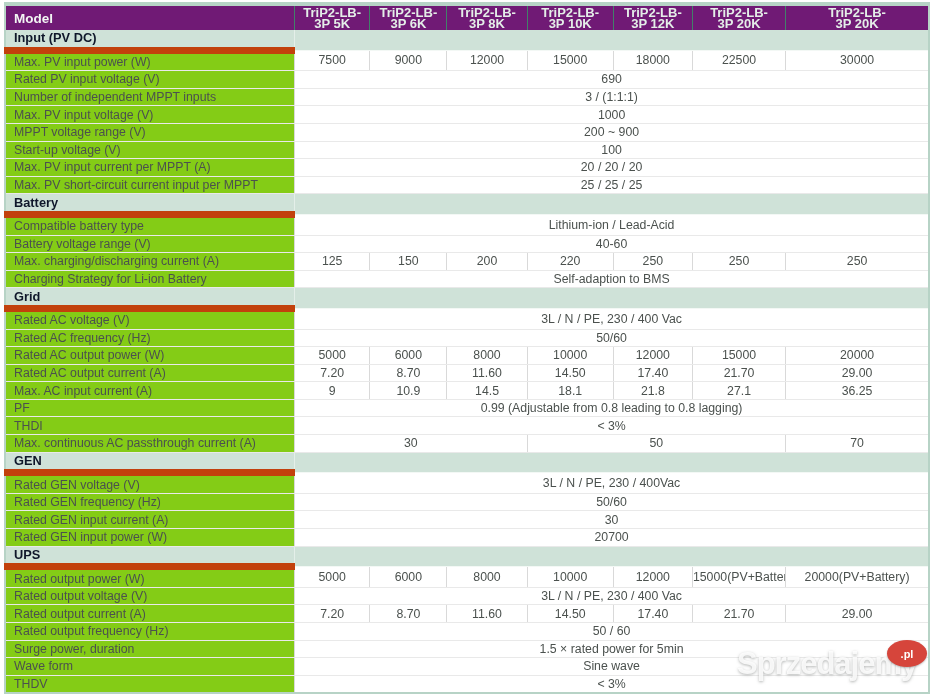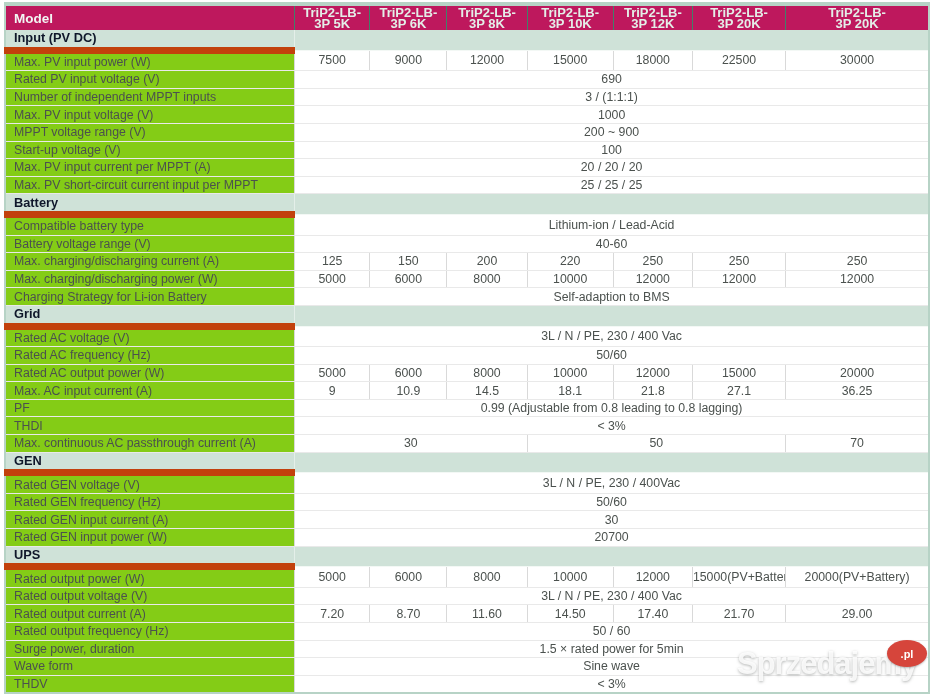--- a/index.html
+++ b/index.html
@@ -1,21 +1,21 @@
 <!DOCTYPE html>
 <html><head>
 <meta charset="utf-8">
 <style>
   html,body{margin:0;padding:0;background:#ffffff;width:934px;height:699px;overflow:hidden;
     font-family:"Liberation Sans",sans-serif;}
   .wrap{position:relative;width:934px;height:699px;overflow:hidden;}
   table{border-collapse:collapse;table-layout:fixed;width:926px;margin:2px 0 0 4px;
     border:2px solid #b7d3c6;border-top-width:4px;}
   th,td{padding:0;margin:0;overflow:hidden;white-space:nowrap;}
-  thead th{background:#be185d;height:24px;vertical-align:middle;}
+  thead th{background:#701a75;height:24px;vertical-align:middle;}
   .model-th{text-align:left;padding-left:8px;font-size:13.5px;font-weight:700;color:#f2f6f3;}
   .col-th{font-size:13px;line-height:11px;font-weight:700;color:#e4eee8;text-align:center;
     border-left:1px solid #428069;}
   tbody td{height:16.6px;font-size:12.3px;line-height:16px;color:#4b514e;
     border-bottom:1px solid #e9e9e9;vertical-align:middle;}
   .row-label{text-align:left;padding-left:8px;background:#84cc16;}
   .section-label{background:#cfe2d8;color:#0f172a;font-weight:700;font-size:12.8px;
     padding-left:8px;text-align:left;border-bottom:7px solid #c2410c;margin-top:32px;}
   .section-fill{background:#cfe2d8;border-left:1px solid #e4efe9;border-bottom:1px solid #f3f8f5;}
   .val{text-align:center;border-left:1px solid #d9d9d9;background:#ffffff;}
@@ -133,30 +133,20 @@
           <td class="row-label">Max. charging/discharging current (A)</td>
           <td class="val">125</td>
           <td class="val">150</td>
           <td class="val">200</td>
           <td class="val">220</td>
           <td class="val">250</td>
           <td class="val">250</td>
           <td class="val">250</td>
         </tr>
         <tr>
-          <td class="row-label">Max. charging/discharging power (W)</td>
-          <td class="val">5000</td>
-          <td class="val">6000</td>
-          <td class="val">8000</td>
-          <td class="val">10000</td>
-          <td class="val">12000</td>
-          <td class="val">12000</td>
-          <td class="val">12000</td>
-        </tr>
-        <tr>
           <td class="row-label">Charging Strategy for Li-ion Battery</td>
           <td colspan="7" class="val">Self-adaption to BMS</td>
         </tr>
         <tr>
           <td class="section-label">Grid</td>
           <td colspan="7" class="section-fill"></td>
         </tr>
         <tr>
           <td class="row-label">Rated AC voltage (V)</td>
           <td colspan="7" class="val">3L / N / PE, 230 / 400 Vac</td>
@@ -167,20 +157,30 @@
         </tr>
         <tr>
           <td class="row-label">Rated AC output power (W)</td>
           <td class="val">5000</td>
           <td class="val">6000</td>
           <td class="val">8000</td>
           <td class="val">10000</td>
           <td class="val">12000</td>
           <td class="val">15000</td>
           <td class="val">20000</td>
+        </tr>
+        <tr>
+          <td class="row-label">Rated AC output current (A)</td>
+          <td class="val">7.20</td>
+          <td class="val">8.70</td>
+          <td class="val">11.60</td>
+          <td class="val">14.50</td>
+          <td class="val">17.40</td>
+          <td class="val">21.70</td>
+          <td class="val">29.00</td>
         </tr>
         <tr>
           <td class="row-label">Max. AC input current (A)</td>
           <td class="val">9</td>
           <td class="val">10.9</td>
           <td class="val">14.5</td>
           <td class="val">18.1</td>
           <td class="val">21.8</td>
           <td class="val">27.1</td>
           <td class="val">36.25</td>

